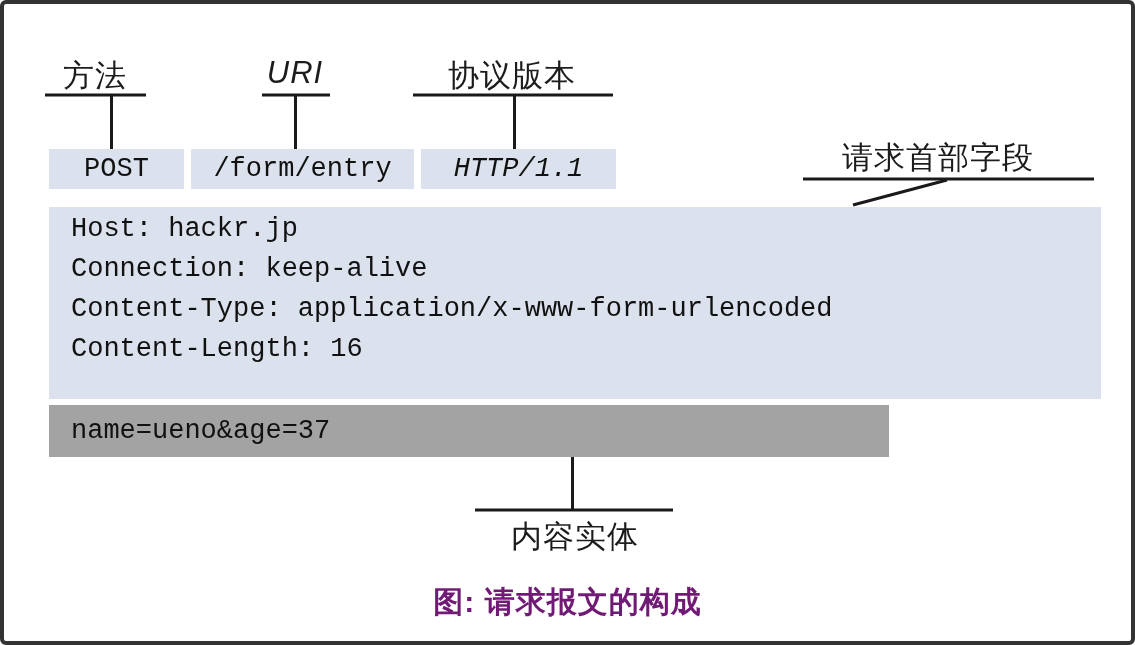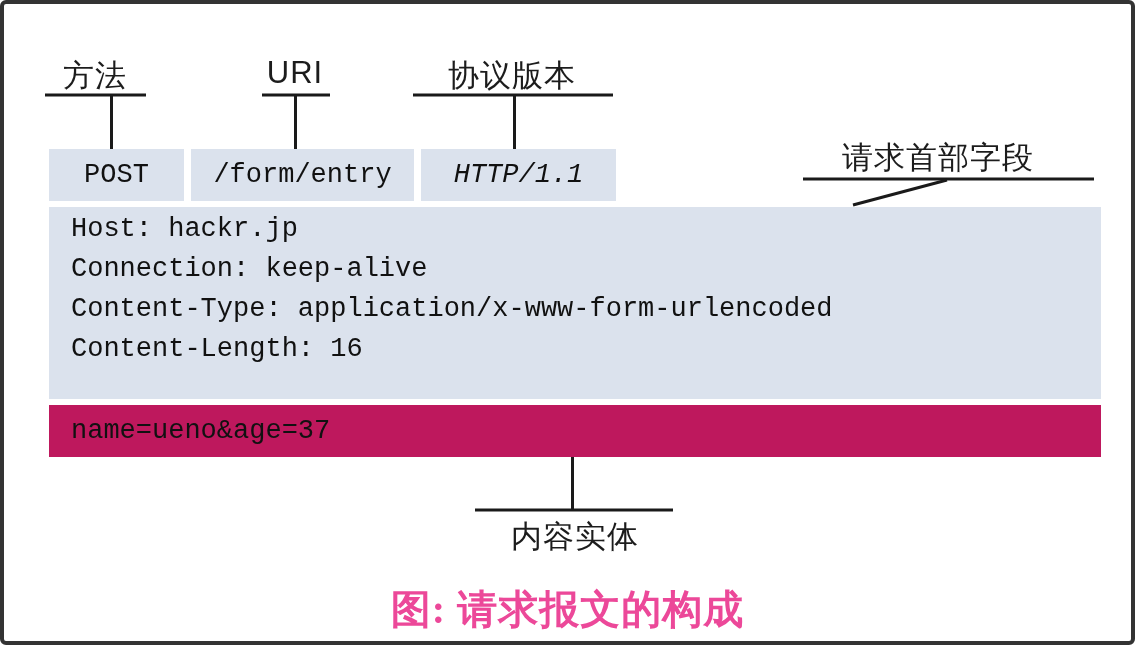--- a/index.html
+++ b/index.html
@@ -36,21 +36,21 @@
   }
   .code {
     font-family: "Liberation Mono", "DejaVu Sans Mono", monospace;
     font-size: 27px;
     color: #111111;
     white-space: nowrap;
   }
   .req-box {
     position: absolute;
     top: 145px;
-    height: 52px;
+    height: 40px;
     background: #dbe2ed;
     display: flex;
     align-items: center;
     justify-content: center;
   }
   .box-method  { left: 45px;  width: 135px; }
   .box-uri     { left: 187px; width: 223px; }
   .box-version { left: 417px; width: 195px; font-style: italic; }
   .header-block {
     position: absolute;
@@ -60,39 +60,38 @@
     height: 192px;
     background: #dbe2ed;
     padding: 2px 0 0 22px;
     box-sizing: border-box;
   }
   .header-block .code { line-height: 40px; }
   .body-block {
     position: absolute;
     left: 45px;
     top: 401px;
-    width: 1052px;
+    width: 840px;
     height: 52px;
-    background: #be185d;
+    background: #a3a3a3;
     display: flex;
     align-items: center;
     padding-left: 22px;
     box-sizing: border-box;
   }
   .caption {
     position: absolute;
     left: 0;
     top: 578px;
     width: 100%;
     text-align: center;
-    font-size: 40px;
+    font-size: 30px;
     font-weight: bold;
-    color: #ec4899;
+    color: #701a75;
     letter-spacing: 1px;
-    font-family: Liberation Serif, serif;
   }
 </style>
 </head>
 <body>
 
 <div class="figure-frame">
 
   <svg class="lines-svg" viewBox="0 0 1127 637" xmlns="http://www.w3.org/2000/svg">
     <g stroke="#1a1a1a" stroke-width="3" fill="none">
 
@@ -107,21 +106,21 @@
 
       <path d="M799 175 H1090"></path>
       <path d="M943 176 L849 201"></path>
 
       <path d="M568.5 449 V505"></path>
       <path d="M471 506 H669"></path>
     </g>
   </svg>
 
   <div class="cjk-label" style="left:91px; top:51px;">方法</div>
-  <div class="cjk-label" style="left:291px; top:51px;">URI</div>
+  <div class="cjk-label" style="left:291px; top:51px;font-style:italic;">URI</div>
   <div class="cjk-label" style="left:934px; top:133px;">请求首部字段</div>
   <div class="cjk-label" style="left:508px; top:51px;">协议版本</div>
   <div class="cjk-label" style="left:571px; top:512px;">内容实体</div>
 
   <div class="req-box box-method">
     <span class="code">POST</span>
   </div>
   <div class="req-box box-uri">
     <span class="code">/form/entry</span>
   </div>

